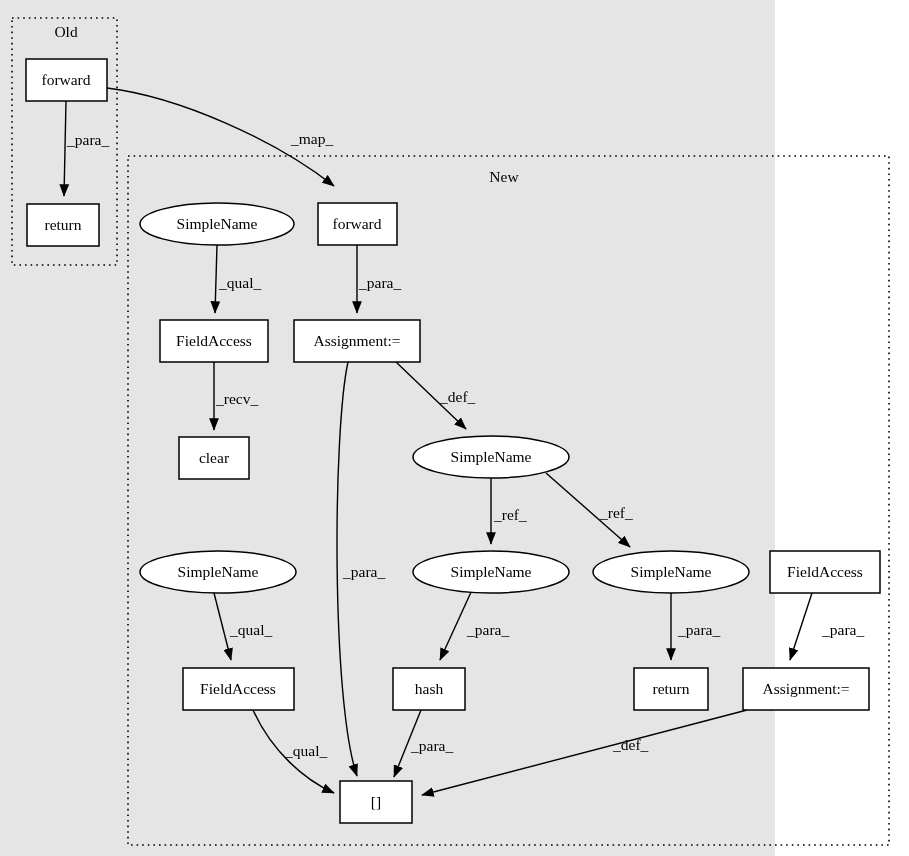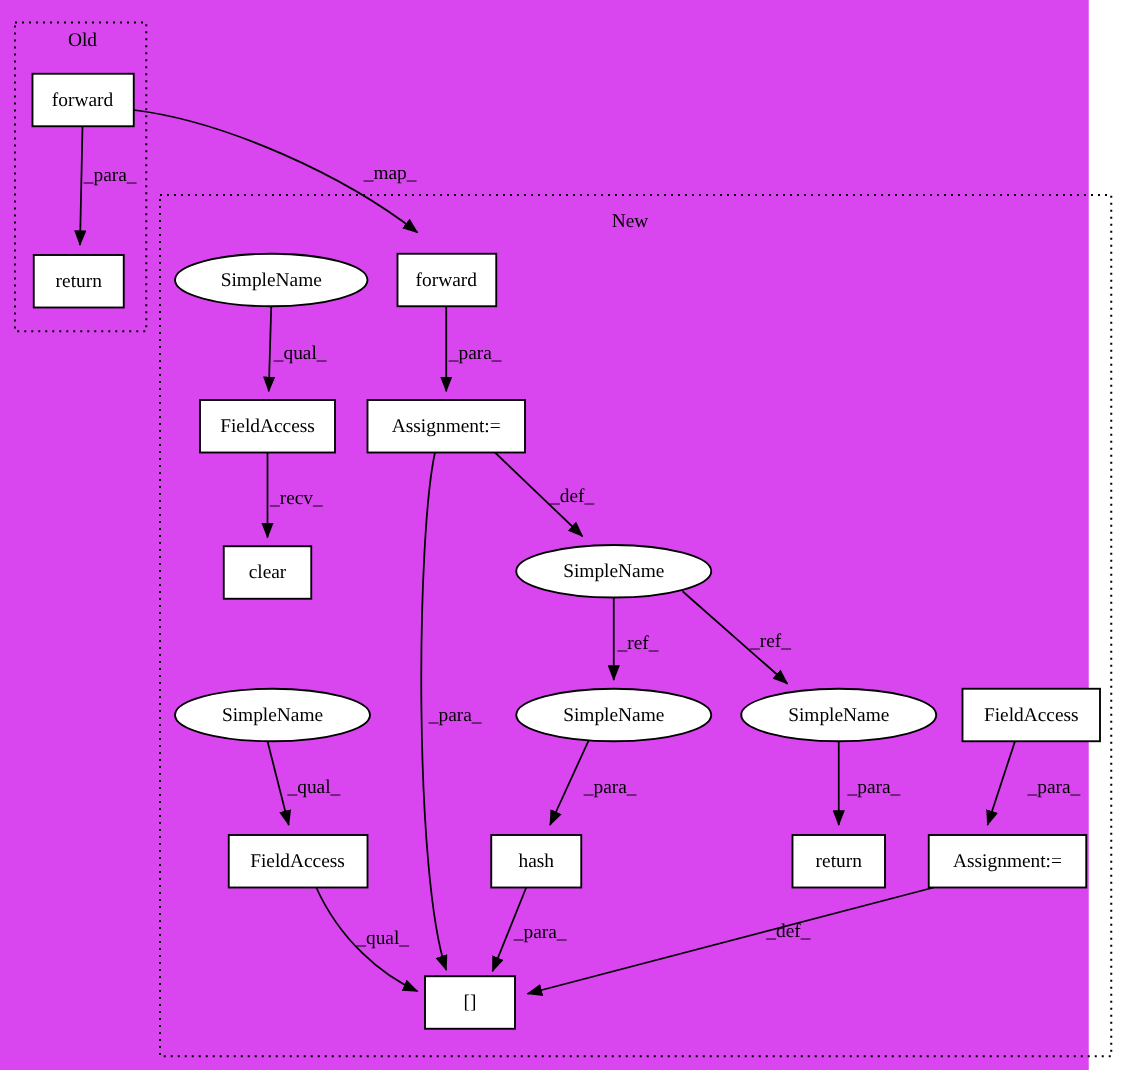--- a/index.html
+++ b/index.html
@@ -2,23 +2,23 @@
 <html><head>
 <meta charset="utf-8">
 <style>
   html, body {
     margin: 0;
     padding: 0;
     background: #ffffff;
   }
   #canvas {
     position: relative;
-    width: 871px;
+    width: 775px;
     height: 856px;
-    background: #d946ef;
+    background: #e5e5e5;
     font-family: "Liberation Serif", "DejaVu Serif", serif;
   }
   svg#graph {
     display: block;
     width: 909px;
     height: 856px;
   }
   .cluster-box {
     fill: none;
     stroke: #000000;

